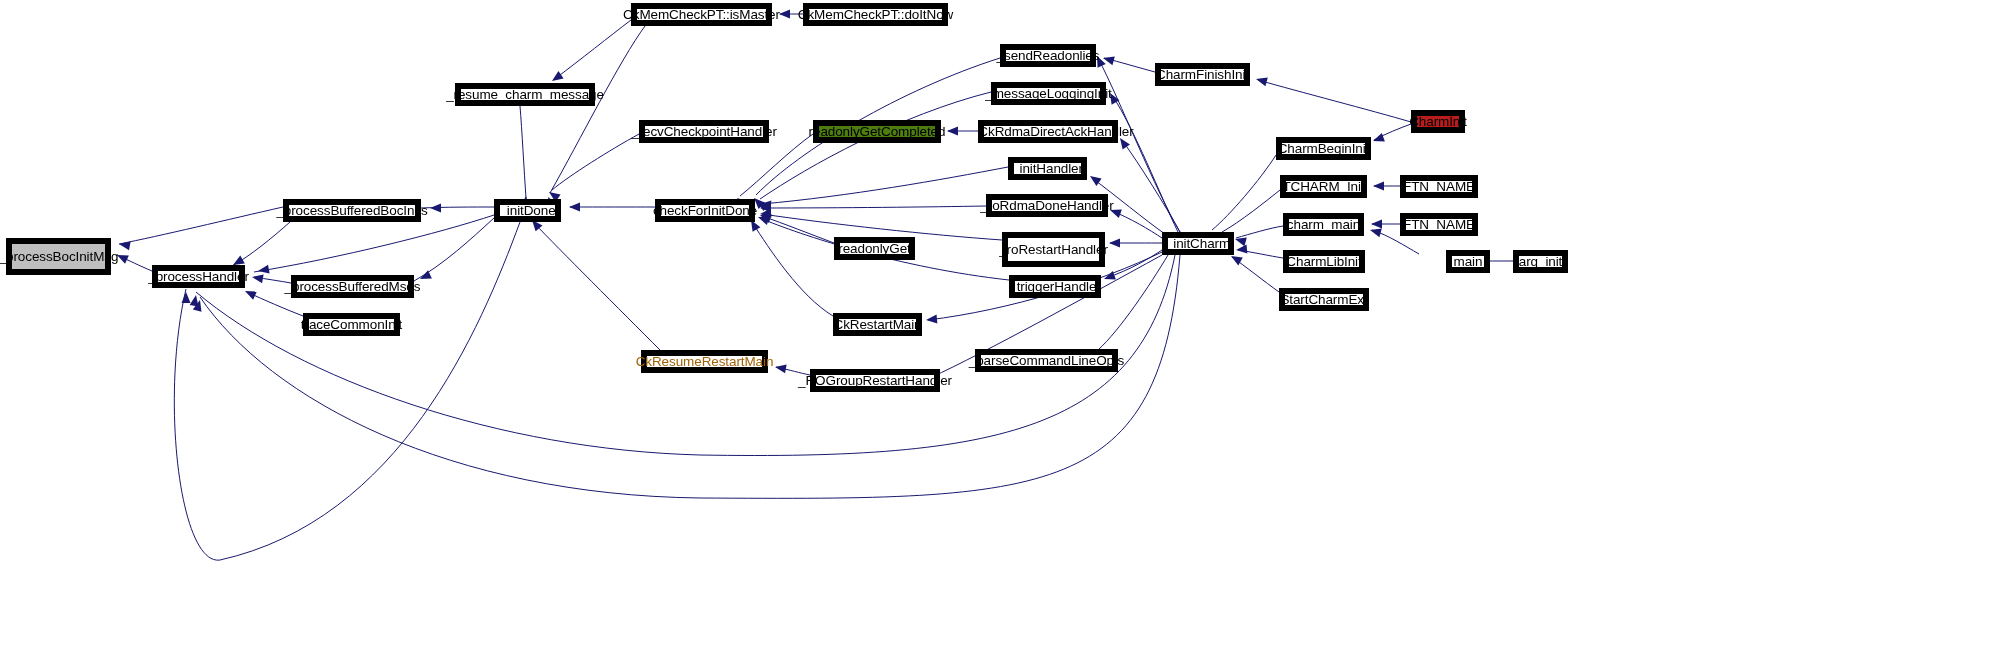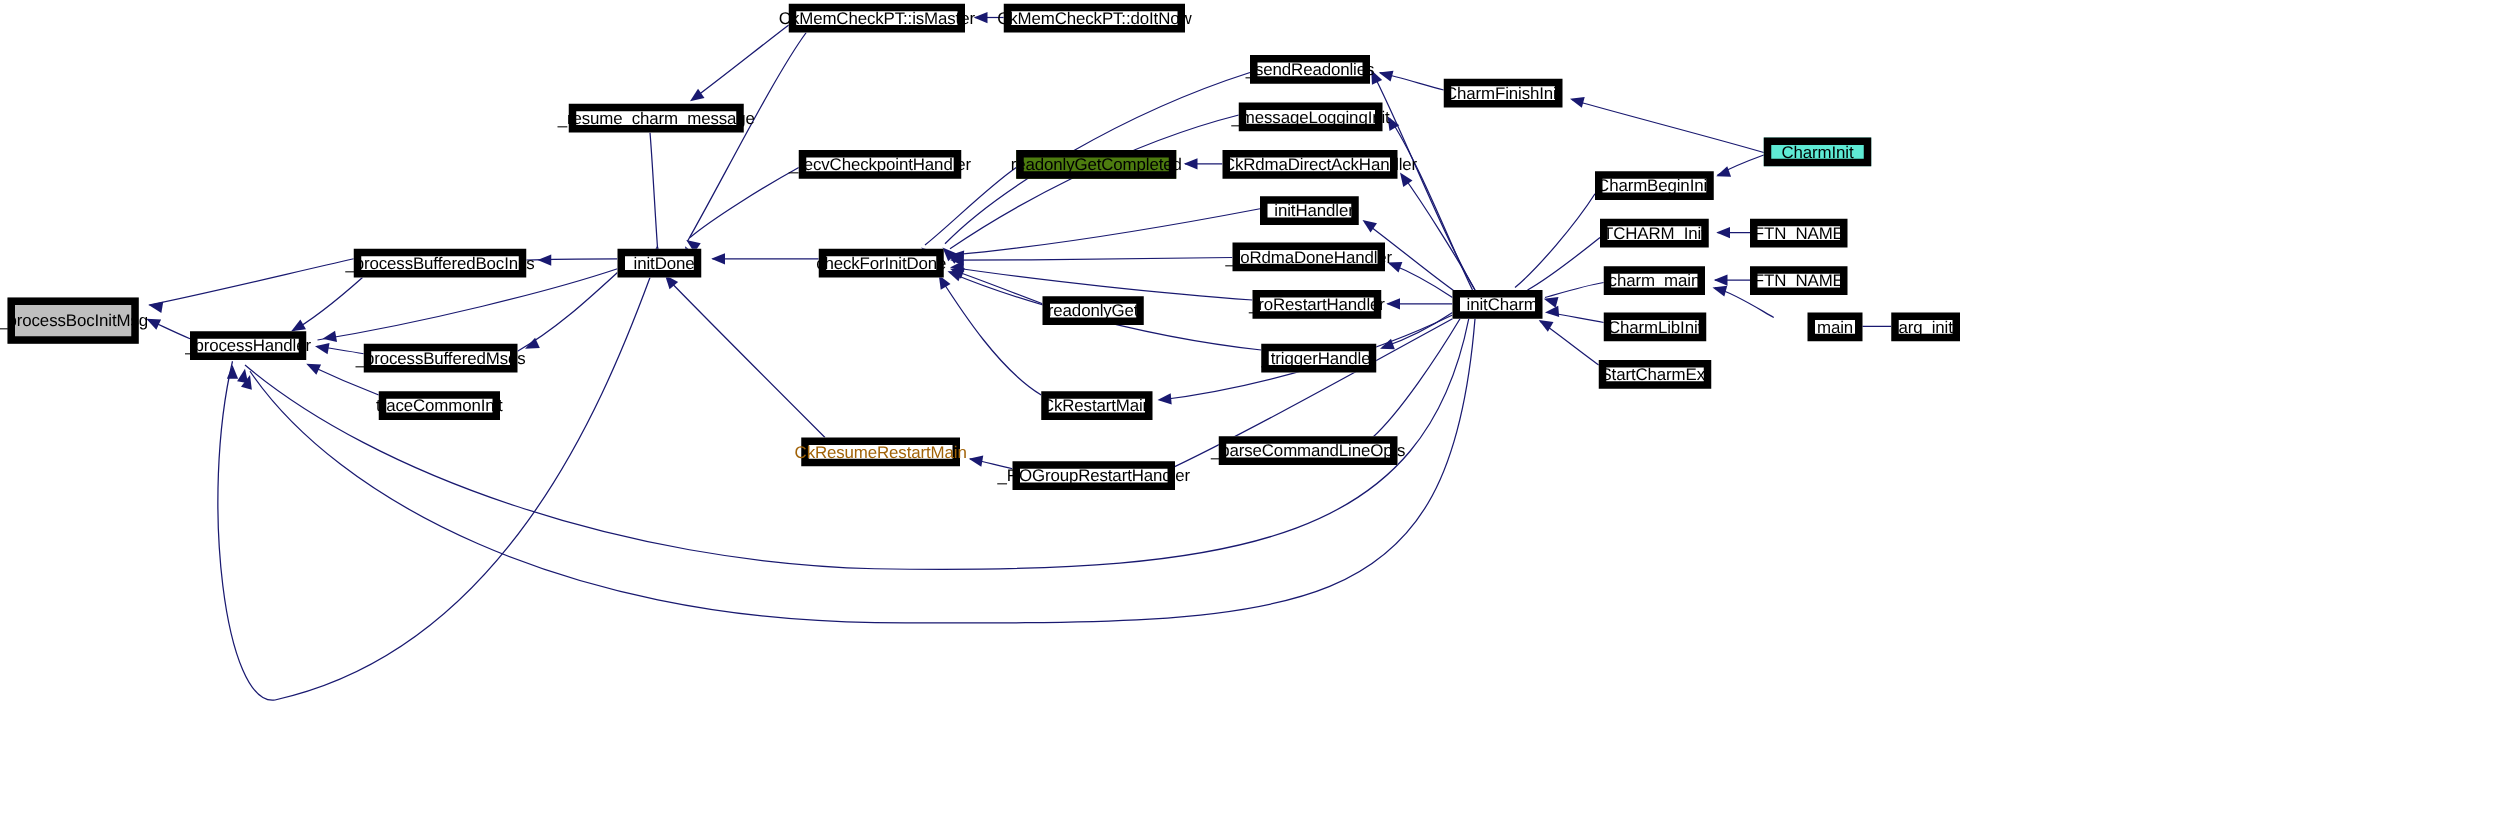--- a/index.html
+++ b/index.html
@@ -197,21 +197,21 @@
     </div>
     <div class="node" style="left: 991px; top: 82px; width: 115px; height: 23px; background: rgb(255, 255, 255); border-color: rgb(0, 0, 0); color: rgb(0, 0, 0);">
       <span>_messageLoggingInit</span>
     </div>
     <div class="node" style="left: 1008px; top: 157px; width: 79px; height: 23px; background: rgb(255, 255, 255); border-color: rgb(0, 0, 0); color: rgb(0, 0, 0);">
       <span>_initHandler</span>
     </div>
     <div class="node" style="left: 986px; top: 194px; width: 122px; height: 23px; background: rgb(255, 255, 255); border-color: rgb(0, 0, 0); color: rgb(0, 0, 0);">
       <span>_roRdmaDoneHandler</span>
     </div>
-    <div class="node" style="left: 1002px; top: 232px; width: 103px; height: 23px; background: rgb(255, 255, 255); border-color: rgb(0, 0, 0); color: rgb(0, 0, 0);">
+    <div class="node" style="left: 1002px; top: 232px; width: 103px; height: 35px; background: rgb(255, 255, 255); border-color: rgb(0, 0, 0); color: rgb(0, 0, 0);">
       <span>_roRestartHandler</span>
     </div>
     <div class="node" style="left: 1009px; top: 275px; width: 92px; height: 23px; background: rgb(255, 255, 255); border-color: rgb(0, 0, 0); color: rgb(0, 0, 0);">
       <span>_triggerHandler</span>
     </div>
     <div class="node" style="left: 833px; top: 313px; width: 89px; height: 23px; background: rgb(255, 255, 255); border-color: rgb(0, 0, 0); color: rgb(0, 0, 0);">
       <span>CkRestartMain</span>
     </div>
     <div class="node" style="left: 975px; top: 349px; width: 143px; height: 23px; background: rgb(255, 255, 255); border-color: rgb(0, 0, 0); color: rgb(0, 0, 0);">
       <span>_parseCommandLineOpts</span>
@@ -236,21 +236,21 @@
     </div>
     <div class="node" style="left: 1283px; top: 213px; width: 81px; height: 23px; background: rgb(255, 255, 255); border-color: rgb(0, 0, 0); color: rgb(0, 0, 0);">
       <span>charm_main</span>
     </div>
     <div class="node" style="left: 1283px; top: 250px; width: 82px; height: 23px; background: rgb(255, 255, 255); border-color: rgb(0, 0, 0); color: rgb(0, 0, 0);">
       <span>CharmLibInit</span>
     </div>
     <div class="node" style="left: 1279px; top: 288px; width: 90px; height: 23px; background: rgb(255, 255, 255); border-color: rgb(0, 0, 0); color: rgb(0, 0, 0);">
       <span>StartCharmExt</span>
     </div>
-    <div class="node" style="left: 1411px; top: 110px; width: 86px; height: 23px; background: #5eead4; border-color: rgb(0, 0, 0); color: rgb(0, 0, 0);">
+    <div class="node" style="left: 1411px; top: 110px; width: 54px; height: 23px; background: #b91c1c; border-color: rgb(0, 0, 0); color: rgb(0, 0, 0);">
       <span>CharmInit</span>
     </div>
     <div class="node" style="left: 1400px; top: 175px; width: 78px; height: 23px; background: rgb(255, 255, 255); border-color: rgb(0, 0, 0); color: rgb(0, 0, 0);">
       <span>FTN_NAME</span>
     </div>
     <div class="node" style="left: 1400px; top: 213px; width: 78px; height: 23px; background: rgb(255, 255, 255); border-color: rgb(0, 0, 0); color: rgb(0, 0, 0);">
       <span>FTN_NAME</span>
     </div>
     <div class="node" style="left: 1419px; top: 250px; width: 44px; height: 23px; background: rgb(255, 255, 255); border-color: rgb(0, 0, 0); color: rgb(0, 0, 0); margin-left: 27px;">
       <span>main</span>

